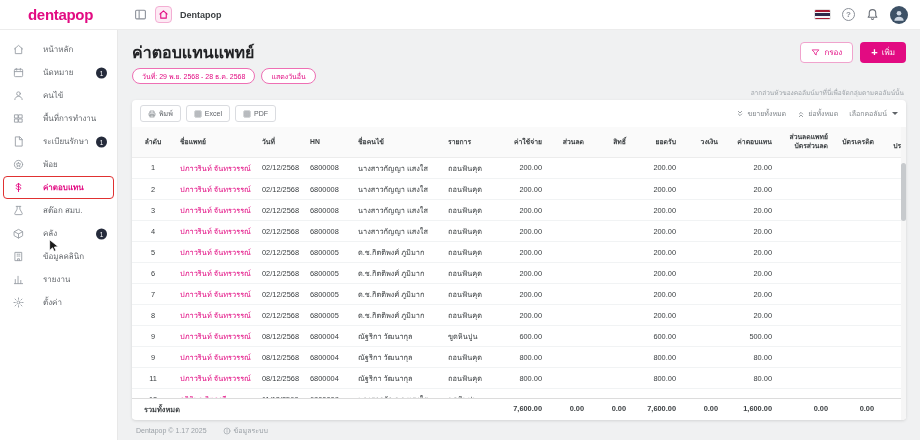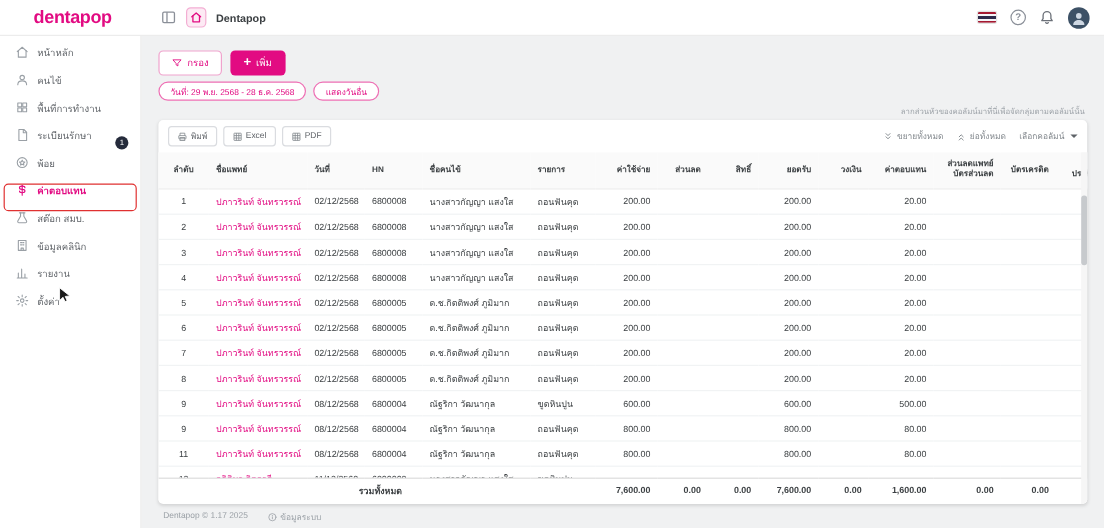--- a/index.html
+++ b/index.html
@@ -22,21 +22,21 @@
     background:linear-gradient(180deg,#A51931 0 16.7%,#F4F5F8 16.7% 33.4%,#2D2A4A 33.4% 66.7%,#F4F5F8 66.7% 83.4%,#A51931 83.4% 100%); }
   .help { width:13px; height:13px; border:1.3px solid #8a8f98; border-radius:50%; color:#8a8f98;
     font-size:8px; font-weight:700; display:inline-flex; align-items:center; justify-content:center; cursor:pointer; }
   .bell { width:13px; height:13px; color:#6b7078; display:inline-flex; cursor:pointer; }
   .avatar { width:18px; height:18px; border-radius:50%; background:#3d5166; display:inline-flex;
     align-items:center; justify-content:center; padding:2px; overflow:hidden; cursor:pointer; }
 
   
   .sidebar { position:absolute; top:30px; left:0; width:118px; bottom:0; background:#fff;
     border-right:1px solid #e8e8e8; padding-top:8px; z-index:5; }
-  .side-item { position:relative; display:flex; gap:7px; height:23px;
+  .side-item { position:relative; display:flex; align-items:center; gap:19px; height:23px;
     padding:0 10px 0 13px; color:#5f6368; font-size:8px; cursor:pointer; }
   .s-icon { width:11px; height:11px; color:#9aa0a6; display:inline-flex; flex:none; }
   .s-label { white-space:nowrap; overflow:hidden; }
   .s-badge { position:absolute; right:10px; top:50%; transform:translateY(-50%); min-width:11px; height:11px;
     border-radius:6px; background:var(--badge); color:#fff; font-size:6.5px; display:flex;
     align-items:center; justify-content:center; padding:0 2px; }
   .side-item.active { color:var(--brand); font-weight:700; }
   .side-item.active .s-icon { color:var(--brand); }
   .side-item.active::after { content:""; position:absolute; top:0; bottom:0; left:3px; right:3px;
     border:1.5px solid var(--outline); border-radius:4px; pointer-events:none; }
@@ -74,21 +74,21 @@
 
   table { border-collapse:collapse; table-layout:fixed; width:804px; background:#fff; }
   th { background:#fafafa; font-size:6.8px; font-weight:700; color:#3c4043; padding:2px 6px;
     border-bottom:1px solid #ececec; height:30px; vertical-align:middle; line-height:1.25; }
   td { font-size:7.4px; color:#3c4043; padding:0 6px; height:21px; border-bottom:1px solid #f1f3f4;
     white-space:nowrap; overflow:hidden; }
   .al-center { text-align:center; } .al-right { text-align:right; } .al-left { text-align:left; }
   td.link { color:var(--brand); cursor:pointer; }
   .body-clip { height:240px; overflow:hidden; }
   .total-wrap td { font-weight:700; border-top:1px solid #dcdcdc; border-bottom:none; height:21px; }
-  .t-label { padding-left:12px; text-align:center; }
+  .t-label { padding-left:12px; text-align:left; }
 
   .vscroll { position:absolute; top:27px; right:0; bottom:0; width:5px; background:#f6f6f6; }
   .vthumb { position:absolute; top:36px; right:0; width:5px; height:58px; background:#c7cacd; border-radius:3px; }
 
   
   .footer { display:flex; align-items:center; gap:16px; margin-top:5px; padding-left:4px;
     font-size:7px; color:#9aa0a6; }
   .f-link { display:inline-flex; align-items:center; gap:3px; cursor:pointer; }
   .f-ic { width:8px; height:8px; display:inline-flex; color:#9aa0a6; }
 
@@ -143,20 +143,30 @@
             <svg viewBox="0 0 24 24" fill="none" stroke="currentColor" stroke-width="2" stroke-linecap="round" stroke-linejoin="round">
               <path d="M3 11l9-8 9 8"></path>
               <path d="M5 9v12h14V9"></path>
             </svg>
           </span>
           <span class="s-label">หน้าหลัก</span>
         </div>
         <div class="side-item">
           <span class="s-icon">
             <svg viewBox="0 0 24 24" fill="none" stroke="currentColor" stroke-width="2" stroke-linecap="round" stroke-linejoin="round">
+              <rect x="3" y="5" width="18" height="16" rx="2"></rect>
+              <path d="M3 10h18M8 3v4M16 3v4"></path>
+            </svg>
+          </span>
+          <span class="s-label">นัดหมาย</span>
+          <span class="s-badge">1</span>
+        </div>
+        <div class="side-item">
+          <span class="s-icon">
+            <svg viewBox="0 0 24 24" fill="none" stroke="currentColor" stroke-width="2" stroke-linecap="round" stroke-linejoin="round">
               <circle cx="12" cy="8" r="4"></circle>
               <path d="M4 21c0-4.4 3.6-7 8-7s8 2.6 8 7"></path>
             </svg>
           </span>
           <span class="s-label">คนไข้</span>
         </div>
         <div class="side-item">
           <span class="s-icon">
             <svg viewBox="0 0 24 24" fill="none" stroke="currentColor" stroke-width="2" stroke-linecap="round" stroke-linejoin="round">
               <rect x="4" y="4" width="7" height="7"></rect>
@@ -200,20 +210,30 @@
             <svg viewBox="0 0 24 24" fill="none" stroke="currentColor" stroke-width="2" stroke-linecap="round" stroke-linejoin="round">
               <path d="M9 3v6l-5 9a2.2 2.2 0 0 0 2 3h12a2.2 2.2 0 0 0 2-3l-5-9V3"></path>
               <path d="M7 3h10"></path>
             </svg>
           </span>
           <span class="s-label">สต๊อก สมบ.</span>
         </div>
         <div class="side-item">
           <span class="s-icon">
             <svg viewBox="0 0 24 24" fill="none" stroke="currentColor" stroke-width="2" stroke-linecap="round" stroke-linejoin="round">
+              <path d="M3 8l9-5 9 5v9l-9 5-9-5z"></path>
+              <path d="M3 8l9 5 9-5M12 13v9"></path>
+            </svg>
+          </span>
+          <span class="s-label">คลัง</span>
+          <span class="s-badge">1</span>
+        </div>
+        <div class="side-item">
+          <span class="s-icon">
+            <svg viewBox="0 0 24 24" fill="none" stroke="currentColor" stroke-width="2" stroke-linecap="round" stroke-linejoin="round">
               <rect x="5" y="3" width="14" height="18"></rect>
               <path d="M9 7h2M13 7h2M9 11h2M13 11h2M10 21v-4h4v4"></path>
             </svg>
           </span>
           <span class="s-label">ข้อมูลคลินิก</span>
         </div>
         <div class="side-item">
           <span class="s-icon">
             <svg viewBox="0 0 24 24" fill="none" stroke="currentColor" stroke-width="2" stroke-linecap="round" stroke-linejoin="round">
               <path d="M5 21v-9M11 21V5M17 21v-7M3 21h18"></path>
@@ -228,20 +248,21 @@
               <path d="M12 2v3M12 19v3M2 12h3M19 12h3M4.5 4.5l2.2 2.2M17.3 17.3l2.2 2.2M19.5 4.5l-2.2 2.2M6.7 17.3l-2.2 2.2"></path>
             </svg>
           </span>
           <span class="s-label">ตั้งค่า</span>
         </div>
       </nav>
   </aside>
 
   <main class="main">
     <div class="title-row">
+      <h1 class="page-title">ค่าตอบแทนแพทย์</h1>
       <div class="actions">
         <button class="btn-outline">
           <span class="bi">
             <svg viewBox="0 0 24 24" fill="none" stroke="currentColor" stroke-width="2" stroke-linejoin="round">
                 <path d="M3 5h18l-7 8v5.5L10 16v-3z"></path>
               </svg>
           </span>
           <span>กรอง</span>
         </button>
         <button class="btn-solid">

